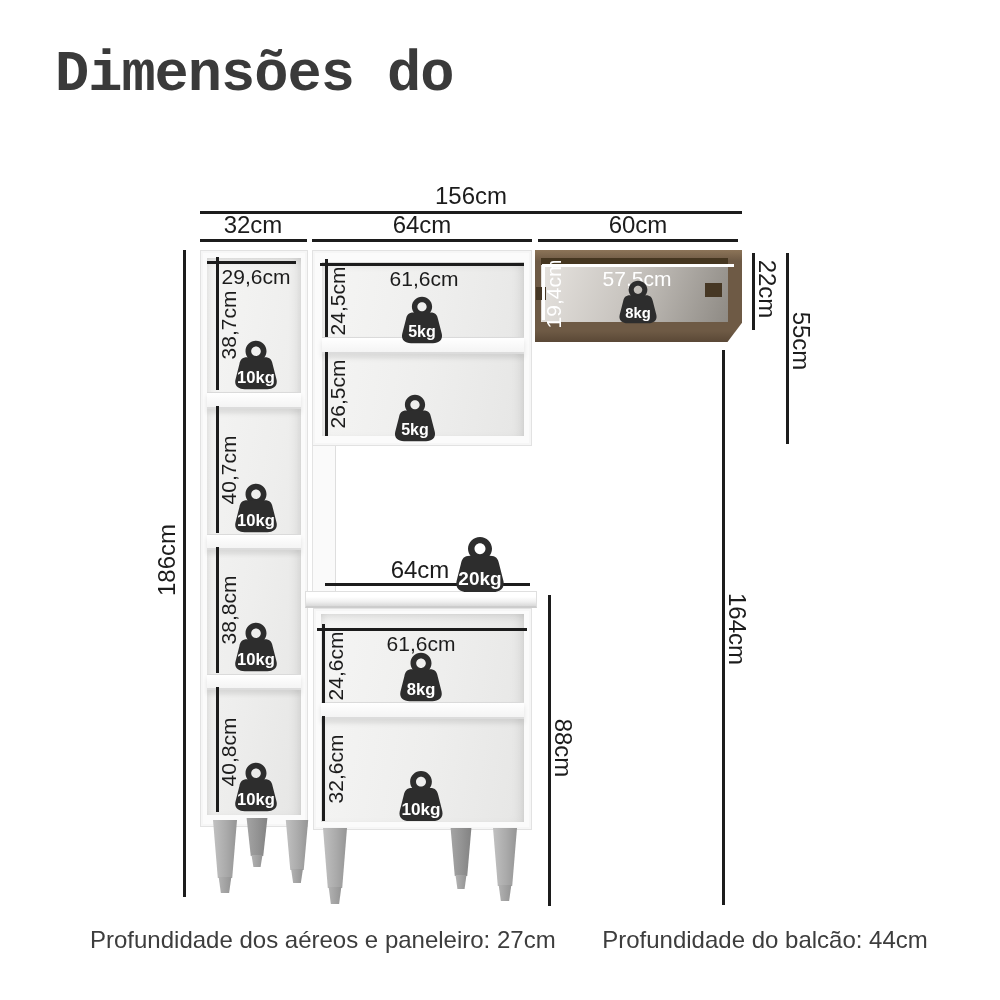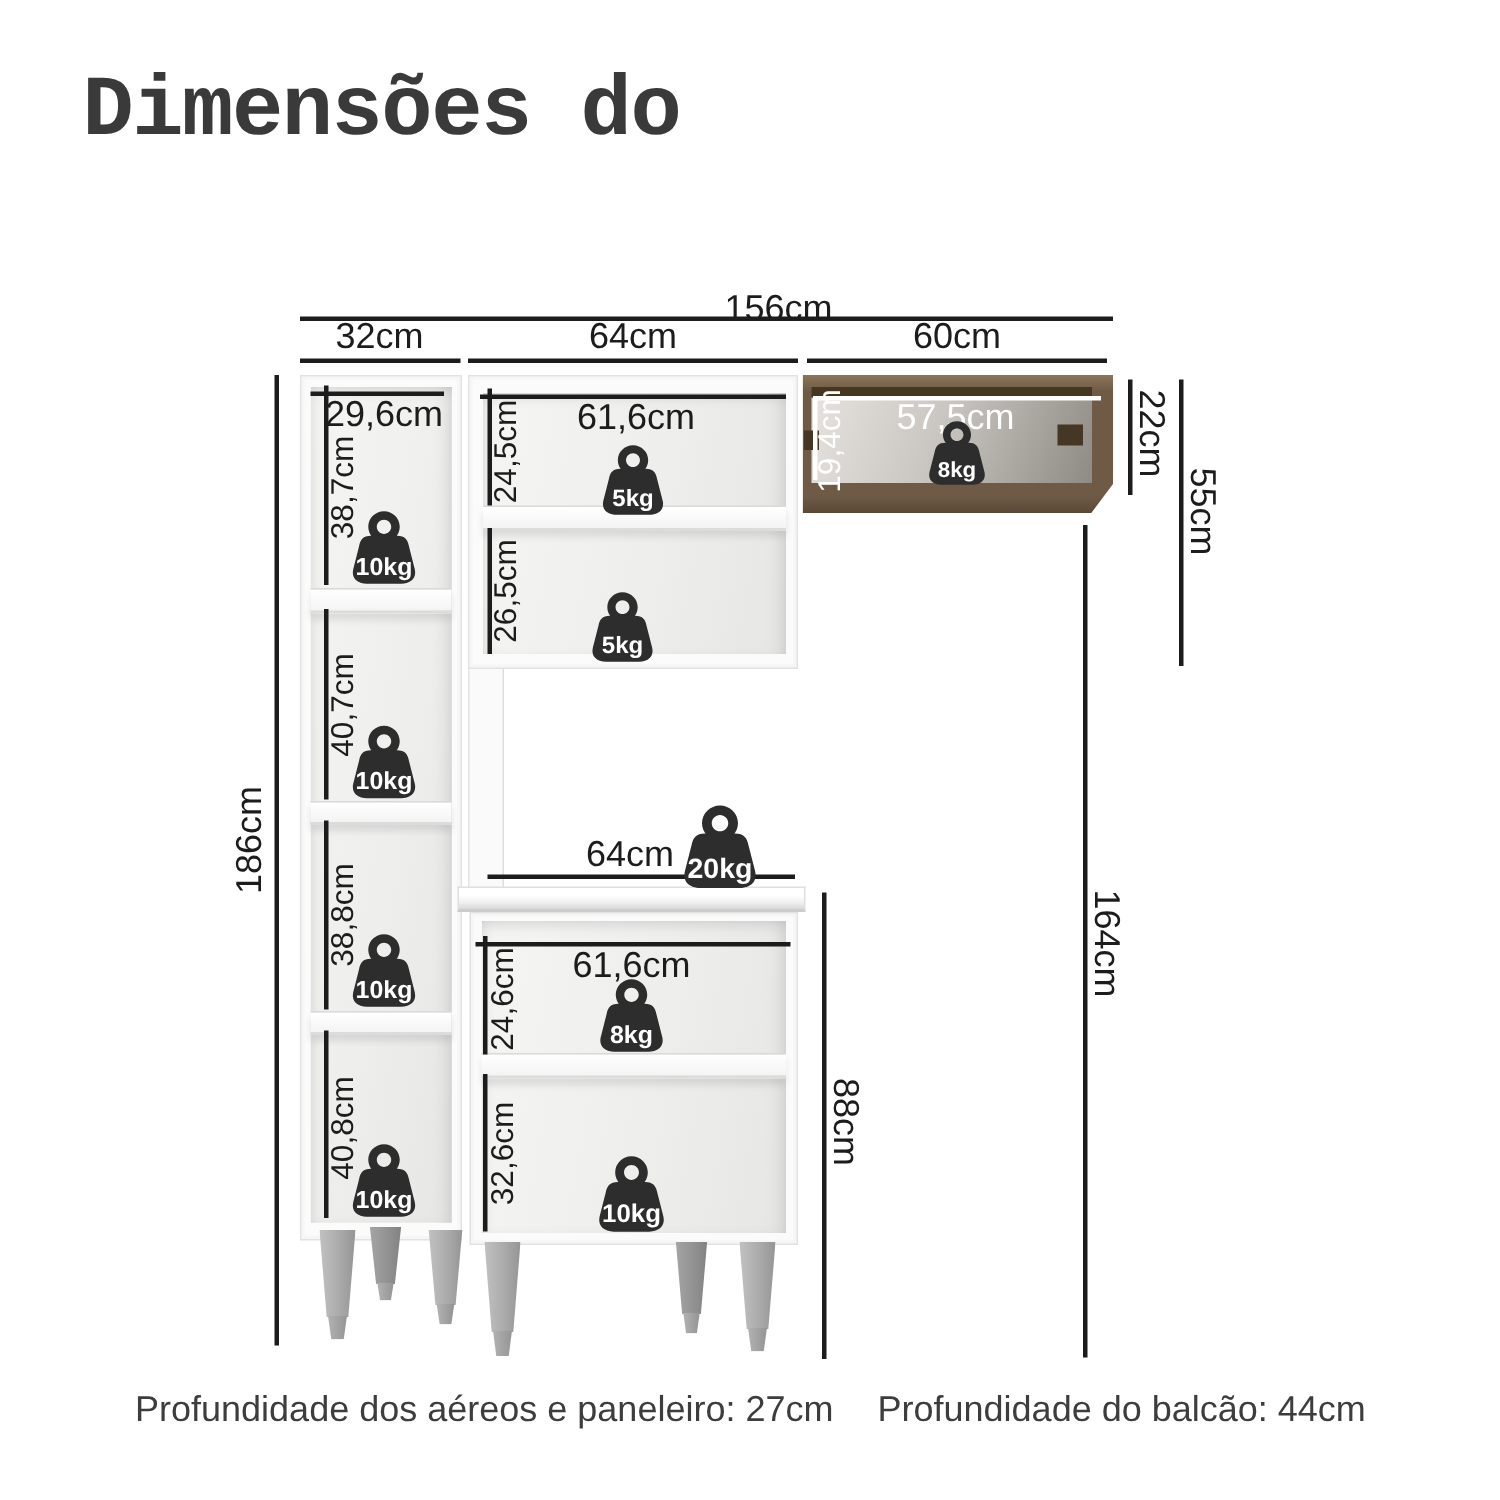--- a/index.html
+++ b/index.html
@@ -11,21 +11,21 @@
     font-family:"Liberation Sans","DejaVu Sans",sans-serif;color:var(--ink);
   }
   .abs{position:absolute;font-family:Liberation Mono, monospace;}
   
   .title{left:55px;top:36px;font-size:57px;font-weight:700;line-height:1.37;color:var(--title);letter-spacing:-1px;}
   
   .line{position:absolute;background:var(--ink);}
   .line.white{background:#ffffff;}
   
   .hlabel{position:absolute;font-size:24px;transform:translate(-50%,-50%);white-space:nowrap;}
-  .hlabel.inner{font-size:24px;}
+  .hlabel.inner{font-size:21px;}
   .vlabel{position:absolute;font-size:21px;white-space:nowrap;transform:translate(-50%,-50%) rotate(-90deg);}
   .vlabel.big{font-size:24px;}
   .vlabel.cw{transform:translate(-50%,-50%) rotate(90deg);font-size:24px;}
   .white-t{color:#fff;}
   
   .cab{position:absolute;background:#fbfbfb;border:1px solid #e2e2e2;box-sizing:border-box;
        box-shadow:inset 0 0 0 2px #f6f6f6;}
   .interior{position:absolute;background:linear-gradient(100deg,#f5f5f4 0%,#eeeeed 55%,#e6e6e5 100%);
        box-shadow:inset 0 6px 10px -4px rgba(0,0,0,.12), inset -8px 0 12px -6px rgba(0,0,0,.10), inset 8px 0 10px -7px rgba(0,0,0,.08);}
   .shelf{position:absolute;background:linear-gradient(#ffffff,#f4f4f4);border-top:1px solid #dadada;
@@ -43,32 +43,32 @@
   .leg{position:absolute;}
   .leg .shaft{width:100%;background:linear-gradient(90deg,#c6c6c6,#aaaaaa 55%,#8f8f8f);
         clip-path:polygon(10% 0,90% 0,74% 100%,26% 100%);}
   .leg .foot{width:46%;margin:-1px auto 0;background:linear-gradient(90deg,#b3b3b3,#939393);
         clip-path:polygon(4% 0,96% 0,80% 100%,20% 100%);}
   .leg.rear .shaft{background:linear-gradient(90deg,#a8a8a8,#929292 55%,#7e7e7e);}
   
   .weight{position:absolute;}
   .weight svg{display:block;width:100%;height:100%;}
   
-  .footer{position:absolute;top:926px;font-size:24px;color:#3d3d3d;text-align:left;white-space:nowrap;}
+  .footer{position:absolute;top:926px;font-size:24px;color:#3d3d3d;text-align:center;white-space:nowrap;}
 </style>
 </head>
 <body>
 
 <div id="stage">
 
   <div class="abs title">
     <div>Dimensões do</div>
   </div>
 
-  <div class="hlabel" style="left:471px;top:206px;margin-left:48px;">156cm</div>
+  <div class="hlabel" style="left:471px;top:196px;">156cm</div>
   <div class="line" style="left:200px;top:211px;width:542px;height:3px;"></div>
 
   <div class="hlabel" style="left:253px;top:225px;">32cm</div>
   <div class="line" style="left:200px;top:239px;width:107px;height:3px;"></div>
 
   <div class="hlabel" style="left:422px;top:225px;">64cm</div>
   <div class="line" style="left:312px;top:239px;width:220px;height:3px;"></div>
 
   <div class="hlabel" style="left:638px;top:225px;">60cm</div>
   <div class="line" style="left:538px;top:239px;width:200px;height:3px;"></div>

